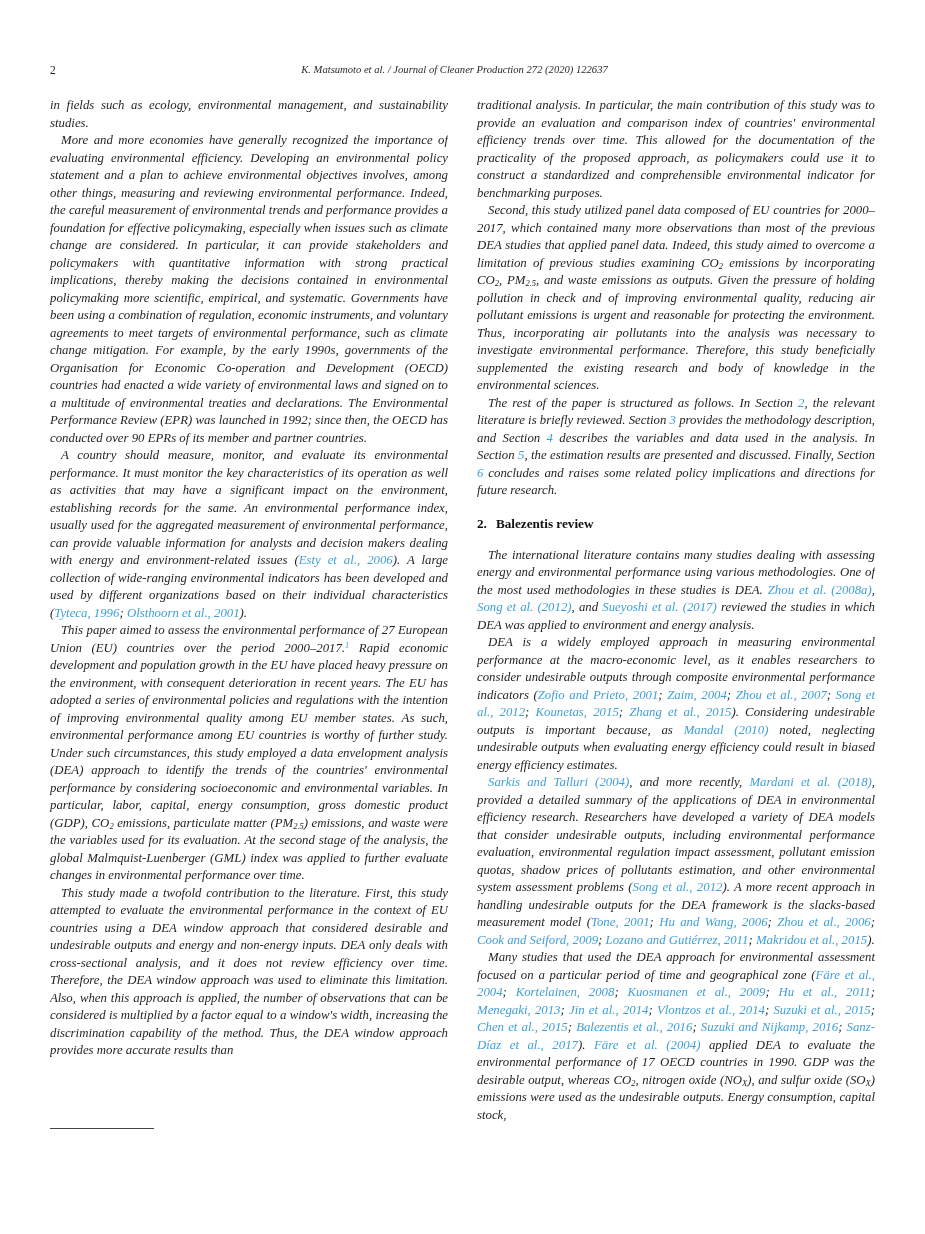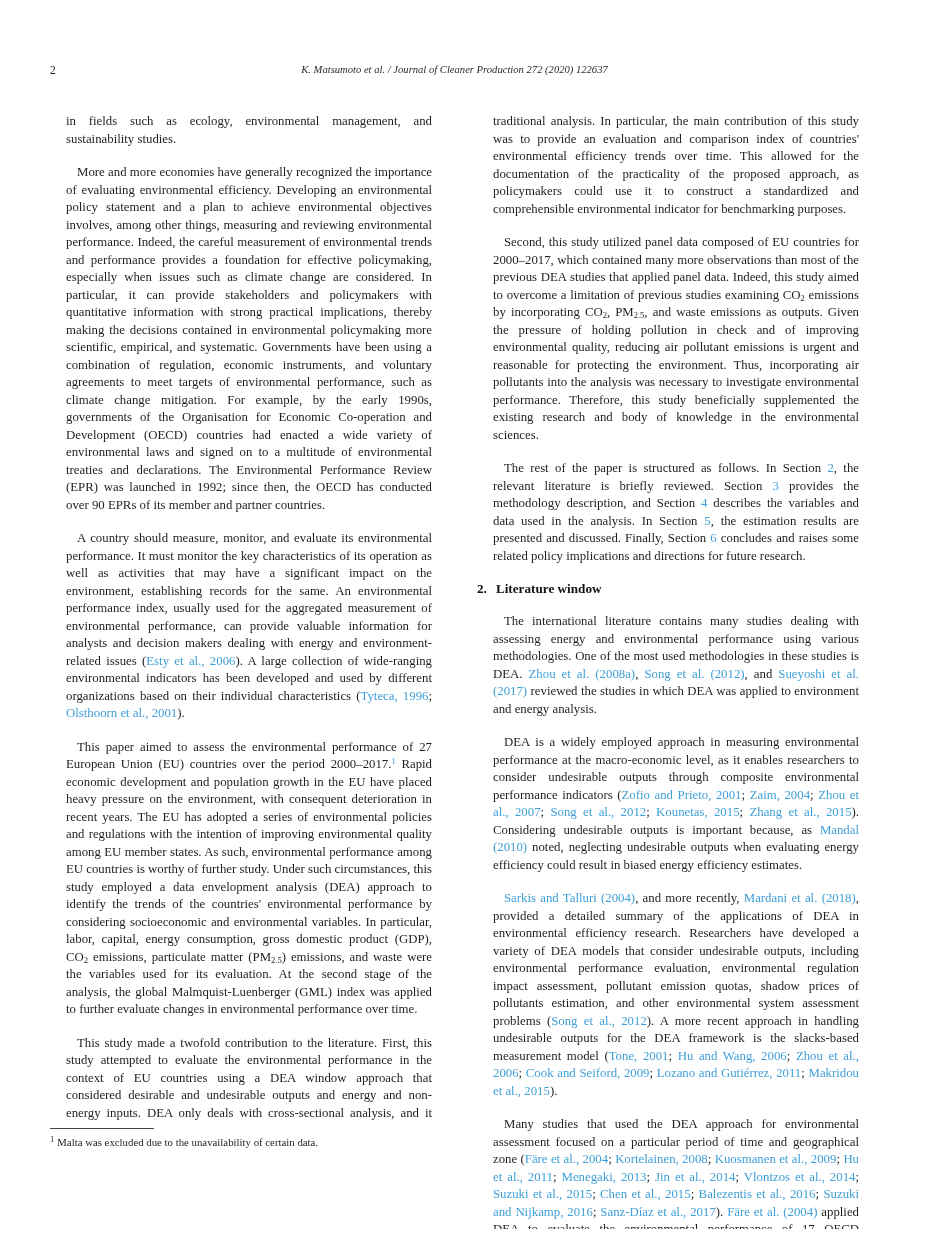--- a/index.html
+++ b/index.html
@@ -22,23 +22,23 @@
 
   .columns {
     position:absolute; top:97px; left:50px; width:825px;
     display:flex; gap:29px;
   }
   .col { width:398px; }
   #col-left  { height:1026px; overflow:hidden; }
   #col-right { height:1132px; overflow:hidden; }
 
   p.para {
-    margin:16px; padding:0;
+    margin:0; padding:0;
     font-size:12.8px; line-height:17.5px;
-    text-align:justify; text-justify:inter-word;
+    text-align:justify; text-justify:inter-word;font-style:italic;
   }
   p.ind { text-indent:11px; }
 
   a.cite { color:var(--link,#3f9fd8); text-decoration:none; cursor:pointer; }
 
   sub { font-size:8.5px; line-height:0; vertical-align:-2px; }
   sup { font-size:8.5px; line-height:0; vertical-align:4px; }
 
   h2.sec-heading {
     margin:16px 0 15px 0; padding:0;
@@ -64,27 +64,24 @@
         <p class="para"><span>in fields such as ecology, environmental management, and sustainability studies.</span></p>
         <p class="para ind"><span>More and more economies have generally recognized the importance of evaluating environmental efficiency. Developing an environmental policy statement and a plan to achieve environmental objectives involves, among other things, measuring and reviewing environmental performance. Indeed, the careful measurement of environmental trends and performance provides a foundation for effective policymaking, especially when issues such as climate change are considered. In particular, it can provide stakeholders and policymakers with quantitative information with strong practical implications, thereby making the decisions contained in environmental policymaking more scientific, empirical, and systematic. Governments have been using a combination of regulation, economic instruments, and voluntary agreements to meet targets of environmental performance, such as climate change mitigation. For example, by the early 1990s, governments of the Organisation for Economic Co-operation and Development (OECD) countries had enacted a wide variety of environmental laws and signed on to a multitude of environmental treaties and declarations. The Environmental Performance Review (EPR) was launched in 1992; since then, the OECD has conducted over 90 EPRs of its member and partner countries.</span></p>
         <p class="para ind"><span>A country should measure, monitor, and evaluate its environmental performance. It must monitor the key characteristics of its operation as well as activities that may have a significant impact on the environment, establishing records for the same. An environmental performance index, usually used for the aggregated measurement of environmental performance, can provide valuable information for analysts and decision makers dealing with energy and environment-related issues (</span><a class="cite" href="#">Esty et al., 2006</a><span>). A large collection of wide-ranging environmental indicators has been developed and used by different organizations based on their individual characteristics (</span><a class="cite" href="#">Tyteca, 1996</a><span>; </span><a class="cite" href="#">Olsthoorn et al., 2001</a><span>).</span></p>
         <p class="para ind"><span>This paper aimed to assess the environmental performance of 27 European Union (EU) countries over the period 2000–2017.</span><sup><a class="cite" href="#">1</a></sup><span> Rapid economic development and population growth in the EU have placed heavy pressure on the environment, with consequent deterioration in recent years. The EU has adopted a series of environmental policies and regulations with the intention of improving environmental quality among EU member states. As such, environmental performance among EU countries is worthy of further study. Under such circumstances, this study employed a data envelopment analysis (DEA) approach to identify the trends of the countries' environmental performance by considering socioeconomic and environmental variables. In particular, labor, capital, energy consumption, gross domestic product (GDP), CO</span><sub>2</sub><span> emissions, particulate matter (PM</span><sub>2.5</sub><span>) emissions, and waste were the variables used for its evaluation. At the second stage of the analysis, the global Malmquist-Luenberger (GML) index was applied to further evaluate changes in environmental performance over time.</span></p>
         <p class="para ind"><span>This study made a twofold contribution to the literature. First, this study attempted to evaluate the environmental performance in the context of EU countries using a DEA window approach that considered desirable and undesirable outputs and energy and non-energy inputs. DEA only deals with cross-sectional analysis, and it does not review efficiency over time. Therefore, the DEA window approach was used to eliminate this limitation. Also, when this approach is applied, the number of observations that can be considered is multiplied by a factor equal to a window's width, increasing the discrimination capability of the method. Thus, the DEA window approach provides more accurate results than</span></p>
       </div>
     <div class="col" id="col-right">
         <p class="para"><span>traditional analysis. In particular, the main contribution of this study was to provide an evaluation and comparison index of countries' environmental efficiency trends over time. This allowed for the documentation of the practicality of the proposed approach, as policymakers could use it to construct a standardized and comprehensible environmental indicator for benchmarking purposes.</span></p>
         <p class="para ind"><span>Second, this study utilized panel data composed of EU countries for 2000–2017, which contained many more observations than most of the previous DEA studies that applied panel data. Indeed, this study aimed to overcome a limitation of previous studies examining CO</span><sub>2</sub><span> emissions by incorporating CO</span><sub>2</sub><span>, PM</span><sub>2.5</sub><span>, and waste emissions as outputs. Given the pressure of holding pollution in check and of improving environmental quality, reducing air pollutant emissions is urgent and reasonable for protecting the environment. Thus, incorporating air pollutants into the analysis was necessary to investigate environmental performance. Therefore, this study beneficially supplemented the existing research and body of knowledge in the environmental sciences.</span></p>
         <p class="para ind"><span>The rest of the paper is structured as follows. In Section </span><a class="cite" href="#">2</a><span>, the relevant literature is briefly reviewed. Section </span><a class="cite" href="#">3</a><span> provides the methodology description, and Section </span><a class="cite" href="#">4</a><span> describes the variables and data used in the analysis. In Section </span><a class="cite" href="#">5</a><span>, the estimation results are presented and discussed. Finally, Section </span><a class="cite" href="#">6</a><span> concludes and raises some related policy implications and directions for future research.</span></p>
-        <h2 class="sec-heading"><span class="hnum">2.</span><span>Literature window</span></h2>
+        <h2 class="sec-heading"><span class="hnum">2.</span><span>Balezentis review</span></h2>
         <p class="para ind"><span>The international literature contains many studies dealing with assessing energy and environmental performance using various methodologies. One of the most used methodologies in these studies is DEA. </span><a class="cite" href="#">Zhou et al. (2008a)</a><span>, </span><a class="cite" href="#">Song et al. (2012)</a><span>, and </span><a class="cite" href="#">Sueyoshi et al. (2017)</a><span> reviewed the studies in which DEA was applied to environment and energy analysis.</span></p>
         <p class="para ind"><span>DEA is a widely employed approach in measuring environmental performance at the macro-economic level, as it enables researchers to consider undesirable outputs through composite environmental performance indicators (</span><a class="cite" href="#">Zofio and Prieto, 2001</a><span>; </span><a class="cite" href="#">Zaim, 2004</a><span>; </span><a class="cite" href="#">Zhou et al., 2007</a><span>; </span><a class="cite" href="#">Song et al., 2012</a><span>; </span><a class="cite" href="#">Kounetas, 2015</a><span>; </span><a class="cite" href="#">Zhang et al., 2015</a><span>). Considering undesirable outputs is important because, as </span><a class="cite" href="#">Mandal (2010)</a><span> noted, neglecting undesirable outputs when evaluating energy efficiency could result in biased energy efficiency estimates.</span></p>
         <p class="para ind"><a class="cite" href="#">Sarkis and Talluri (2004)</a><span>, and more recently, </span><a class="cite" href="#">Mardani et al. (2018)</a><span>, provided a detailed summary of the applications of DEA in environmental efficiency research. Researchers have developed a variety of DEA models that consider undesirable outputs, including environmental performance evaluation, environmental regulation impact assessment, pollutant emission quotas, shadow prices of pollutants estimation, and other environmental system assessment problems (</span><a class="cite" href="#">Song et al., 2012</a><span>). A more recent approach in handling undesirable outputs for the DEA framework is the slacks-based measurement model (</span><a class="cite" href="#">Tone, 2001</a><span>; </span><a class="cite" href="#">Hu and Wang, 2006</a><span>; </span><a class="cite" href="#">Zhou et al., 2006</a><span>; </span><a class="cite" href="#">Cook and Seiford, 2009</a><span>; </span><a class="cite" href="#">Lozano and Gutiérrez, 2011</a><span>; </span><a class="cite" href="#">Makridou et al., 2015</a><span>).</span></p>
         <p class="para ind"><span>Many studies that used the DEA approach for environmental assessment focused on a particular period of time and geographical zone (</span><a class="cite" href="#">Färe et al., 2004</a><span>; </span><a class="cite" href="#">Kortelainen, 2008</a><span>; </span><a class="cite" href="#">Kuosmanen et al., 2009</a><span>; </span><a class="cite" href="#">Hu et al., 2011</a><span>; </span><a class="cite" href="#">Menegaki, 2013</a><span>; </span><a class="cite" href="#">Jin et al., 2014</a><span>; </span><a class="cite" href="#">Vlontzos et al., 2014</a><span>; </span><a class="cite" href="#">Suzuki et al., 2015</a><span>; </span><a class="cite" href="#">Chen et al., 2015</a><span>; </span><a class="cite" href="#">Balezentis et al., 2016</a><span>; </span><a class="cite" href="#">Suzuki and Nijkamp, 2016</a><span>; </span><a class="cite" href="#">Sanz-Díaz et al., 2017</a><span>). </span><a class="cite" href="#">Färe et al. (2004)</a><span> applied DEA to evaluate the environmental performance of 17 OECD countries in 1990. GDP was the desirable output, whereas CO</span><sub>2</sub><span>, nitrogen oxide (NO</span><sub>X</sub><span>), and sulfur oxide (SO</span><sub>X</sub><span>) emissions were used as the undesirable outputs. Energy consumption, capital stock,</span></p>
       </div>
   </div>
 
   <div class="footnote">
     <div class="fn-rule"></div>
-    <div class="fn-text">
-      <sup>1</sup><span>Malta was excluded due to the unavailability of certain data.</span>
-    </div>
   </div>
 </div>
 
 </body></html>

